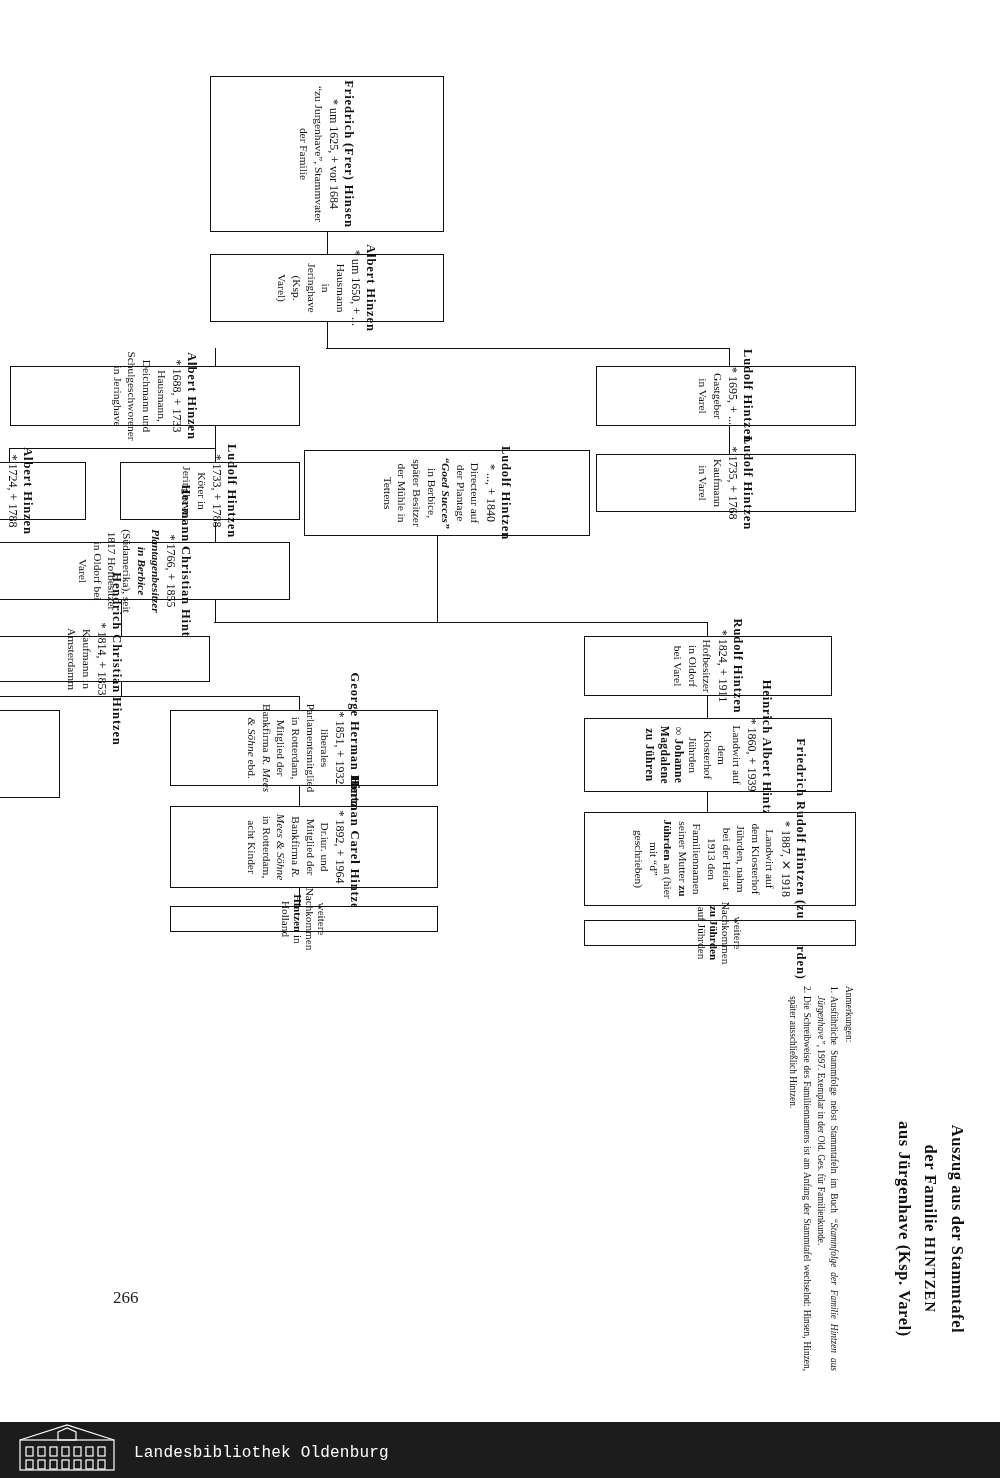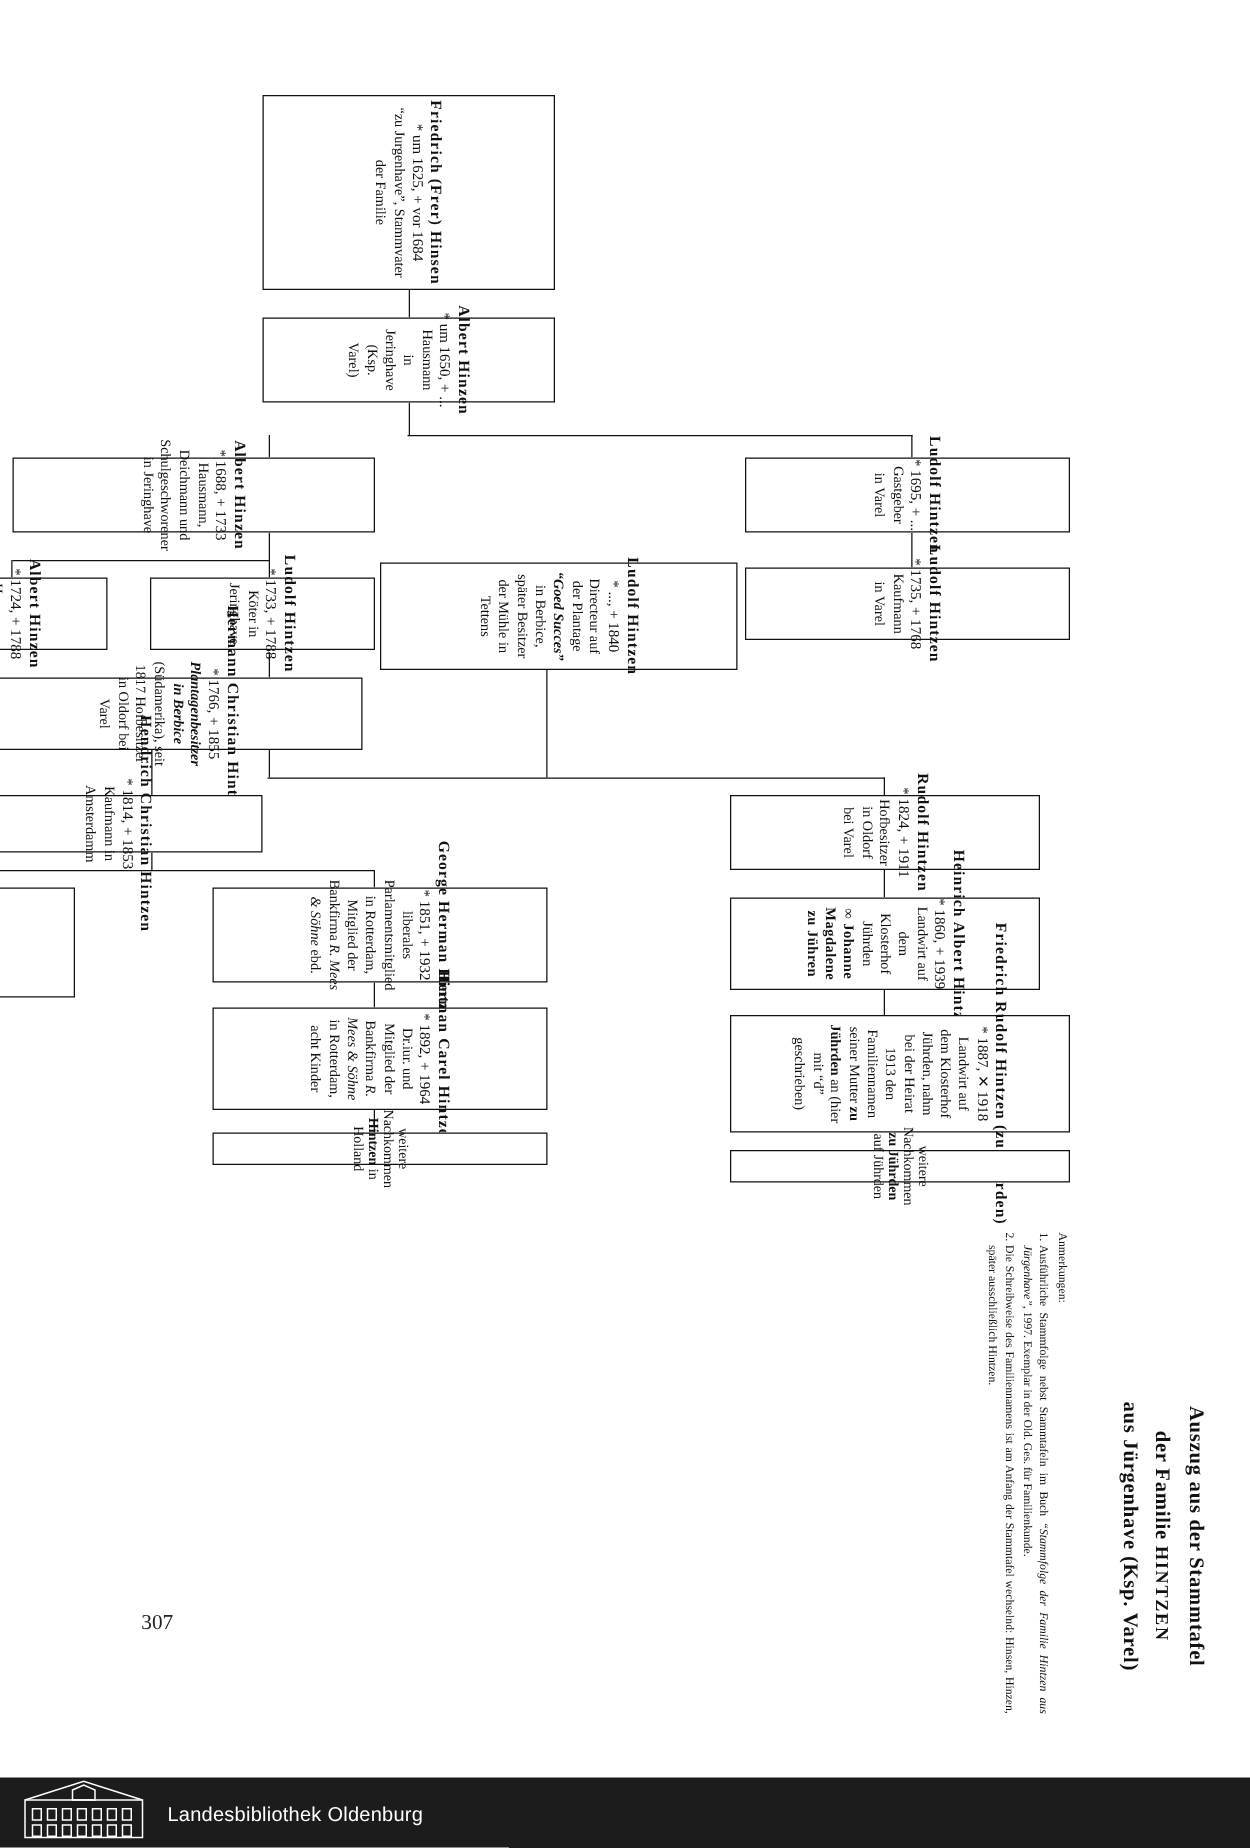--- a/index.html
+++ b/index.html
@@ -108,21 +108,21 @@
   #fbar{
     position:absolute;left:0;bottom:0;width:1000px;height:56px;
     background:#1c1c1c;
   }
   #flogo{
     position:absolute;left:18px;bottom:4px;width:98px;height:52px;
   }
   #flabel{
     position:absolute;left:134px;bottom:16px;
     color:#fff;font-size:16px;letter-spacing:.2px;
-    font-family:Liberation Sans, sans-serif;
+    font-family:Liberation Mono, monospace;
   }
 </style>
 </head>
 <body>
 
 <div id="page">
 
   <div id="rot">
   <div id="sheet">
 
@@ -289,21 +289,21 @@
       <span><span>weitere Nachkommen </span><b>zu Jührden</b><span> auf Jührden</span></span>
     </div>
 
     <div class="plain" style="left:862px;top:562px;width:26px;height:268px;">
       <span><span>weitere Nachkommen </span><b>Hintzen</b><span> in Holland</span></span>
     </div>
 
   </div>
   </div>
 
-  <div id="pageno">307</div>
+  <div id="pageno">266</div>
 
   <div id="footer">
     <div id="fbar"></div>
     <svg id="flogo" viewBox="0 0 98 52">
       <g fill="none" stroke="#ffffff" stroke-width="1.2">
         <rect x="2" y="18" width="94" height="30"></rect>
         <path d="M2 18 L49 3 L96 18"></path>
         <rect x="8" y="25" width="7" height="9"></rect>
         <rect x="20" y="25" width="7" height="9"></rect>
         <rect x="32" y="25" width="7" height="9"></rect>

